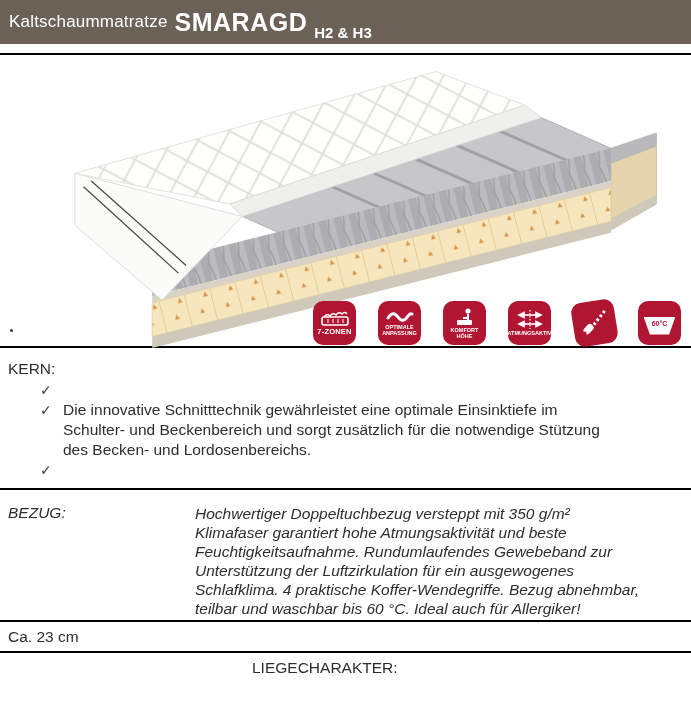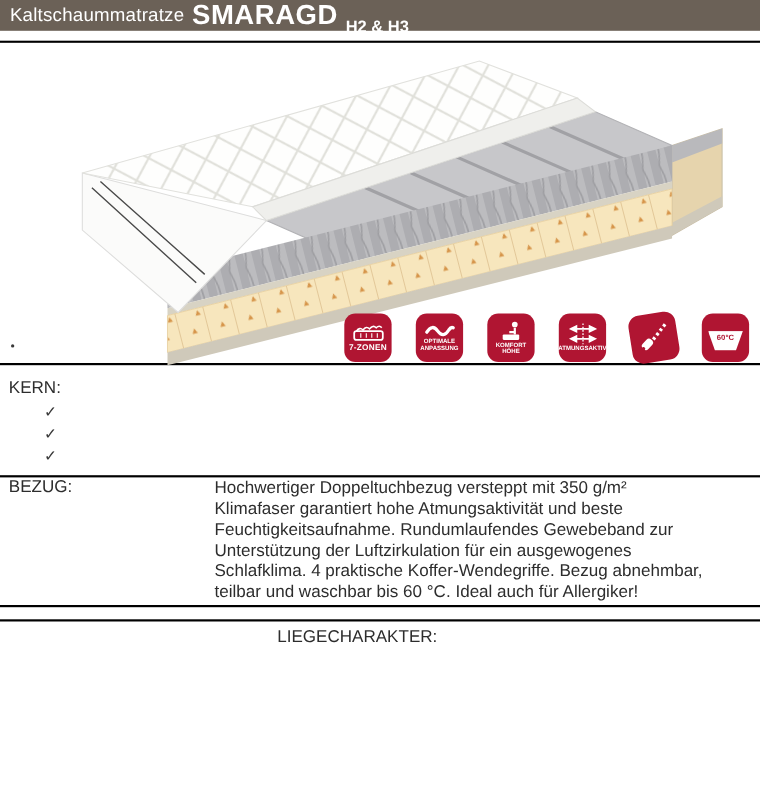--- a/index.html
+++ b/index.html
@@ -1,19 +1,19 @@
 <!DOCTYPE html>
 <html><head>
 <meta charset="utf-8">
 <style>
   html,body{margin:0;padding:0;background:#fff;}
   body{width:691px;height:717px;overflow:hidden;font-family:"Liberation Sans","DejaVu Sans",sans-serif;color:#2d2d2d;position:relative;}
 
   
-  .header-bar{height:28px;background:#6b6157;display:flex;align-items:center;padding-left:9px;}
+  .header-bar{height:44px;background:#6b6157;display:flex;align-items:center;padding-left:9px;}
   .header-bar .t-regular{color:#fff;font-size:17px;letter-spacing:.2px;}
   .header-bar .t-name{color:#fff;font-size:25px;font-weight:bold;margin-left:7px;letter-spacing:.5px;}
   .header-bar .t-variant{color:#fff;font-size:15px;font-weight:600;margin-left:7px;margin-top:20px;}
   .rule{height:2px;background:#000;}
   .rule.r1{margin-top:9px;}
 
   
   .figure{position:relative;height:291px;background:#fff;}
   .figure svg.mattress{position:absolute;left:70px;top:5px;}
   .dot{position:absolute;left:10px;top:274px;width:3px;height:3px;background:#3a3a3a;border-radius:50%;}
@@ -34,21 +34,21 @@
   .kern{padding-top:12px;padding-bottom:8px;}
   .kern .sec-label{margin-bottom:2px;}
   .bullets{margin:0;padding:0;list-style:none;}
   .bullets li{display:flex;align-items:flex-start;padding-left:32px;font-size:15.5px;line-height:20px;}
   .check{width:23px;flex:0 0 23px;color:#3a3a3a;font-size:14px;}
   .btext{white-space:pre-line;}
 
   .kv-row{display:flex;padding:0 8px;font-size:15.5px;}
   .kv-label{width:187px;flex:0 0 187px;}
   .kv-value{flex:1;white-space:pre-line;}
-  .bezug{padding-bottom:2px;}
+  .bezug{padding-top:14px;padding-bottom:2px;font-style:italic;}
   .bezug .kv-value{line-height:19px;}
   .kv-slim1{padding-top:6px;padding-bottom:5px;align-items:center;}
   .kv-slim2{padding-top:6px;align-items:center;flex-direction:column;}
 </style>
 </head>
 <body>
 
 <div class="header-bar">
   <span class="t-regular">Kaltschaummatratze</span>
   <span class="t-name">SMARAGD</span>
@@ -170,39 +170,43 @@
 <div class="rule"></div>
 
 <div class="section kern">
   <div class="sec-label">KERN:</div>
   <ul class="bullets">
     <li>
       <span class="check">✓</span>
     </li>
     <li>
       <span class="check">✓</span>
+      <span class="btext">Die innovative Schnitttechnik gewährleistet eine optimale Einsinktiefe im
+Schulter- und Beckenbereich und sorgt zusätzlich für die notwendige Stützung
+des Becken- und Lordosenbereichs.</span>
     </li>
     <li>
       <span class="check">✓</span>
     </li>
   </ul>
 </div>
 <div class="rule"></div>
 
 <div class="kv-row bezug">
   <div class="kv-label">BEZUG:</div>
   <div class="kv-value">Hochwertiger Doppeltuchbezug versteppt mit 350 g/m²
 Klimafaser garantiert hohe Atmungsaktivität und beste
 Feuchtigkeitsaufnahme. Rundumlaufendes Gewebeband zur
 Unterstützung der Luftzirkulation für ein ausgewogenes
 Schlafklima. 4 praktische Koffer-Wendegriffe. Bezug abnehmbar,
 teilbar und waschbar bis 60 °C. Ideal auch für Allergiker!</div>
 </div>
 <div class="rule"></div>
 
 <div class="kv-row kv-slim1">
+  <div class="kv-value">Ca. 23 cm</div>
 </div>
 <div class="rule"></div>
 
 <div class="kv-row kv-slim2">
   <div class="kv-label">LIEGECHARAKTER:</div>
   <div class="kv-value">H2 = besonders, H3 = fest</div>
 </div>
 
 </body></html>

